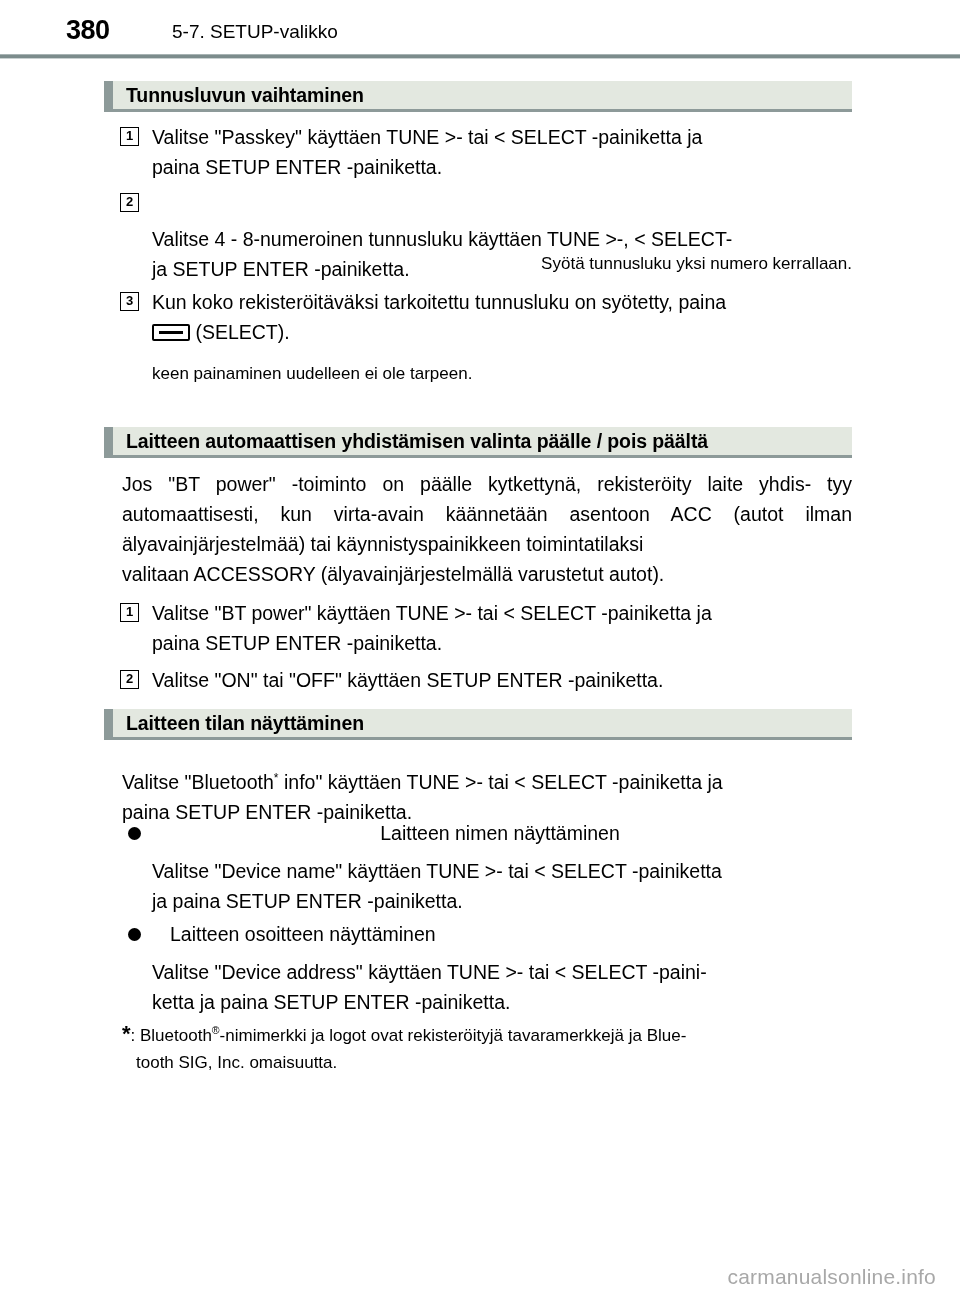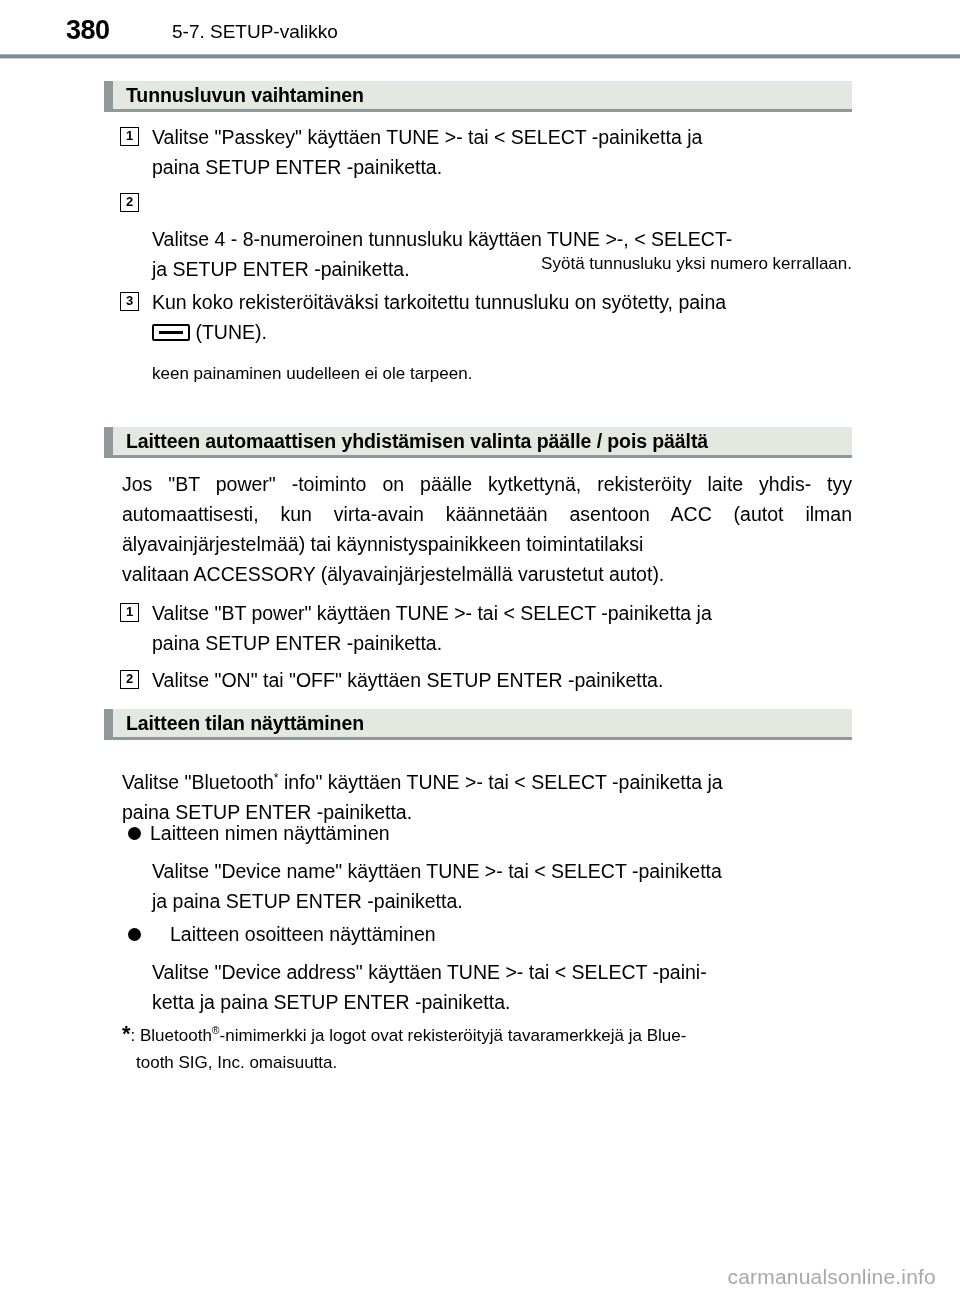--- a/index.html
+++ b/index.html
@@ -211,21 +211,21 @@
     <span>Valitse 4 - 8-numeroinen tunnusluku käyttäen TUNE &gt;-, &lt; SELECT-</span>
     <span class="lastline">ja SETUP ENTER -painiketta.</span>
   </div>
   <div class="para small" style="left:152px; top:250px; width:700px;text-align:right;">Syötä tunnusluku yksi numero kerrallaan.</div>
 
   <div class="step-num" style="left:120px; top:292px;">3</div>
   <div class="para justify" style="left:152px; top:287px; width:700px;">
     <span>Kun koko rekisteröitäväksi tarkoitettu tunnusluku on syötetty, paina</span>
     <span class="lastline">
       <span class="enter-key block"></span>
-      <span>(TUNE).</span>
+      <span>(SELECT).</span>
     </span>
   </div>
 
   <div class="para small justify" style="left:152px; top:360px; width:700px;">
     <span class="lastline">keen painaminen uudelleen ei ole tarpeen.</span>
   </div>
 
   <div class="section-bar" style="top:427px;">
     <div class="accent"></div>
     <div class="section-title">Laitteen automaattisen yhdistämisen valinta päälle / pois päältä</div>
@@ -251,21 +251,21 @@
     <div class="accent"></div>
     <div class="section-title">Laitteen tilan näyttäminen</div>
   </div>
 
   <div class="para" style="left:122px; top:767px; width:740px;">
     <span><span>Valitse "Bluetooth</span><sup class="reg">*</sup><span> info" käyttäen TUNE &gt;- tai &lt; SELECT -painiketta ja</span></span>
     <span style="display:block;">paina SETUP ENTER -painiketta.</span>
   </div>
 
   <div class="bullet-dot" style="left:128px; top:827px;"></div>
-  <div class="para" style="left:150px; top:818px; width:700px;">Laitteen nimen näyttäminen</div>
+  <div class="para" style="left:150px; top:818px; width:700px;text-align:center;">Laitteen nimen näyttäminen</div>
   <div class="para justify" style="left:152px; top:856px; width:700px;">
     <span>Valitse "Device name" käyttäen TUNE &gt;- tai &lt; SELECT -painiketta</span>
     <span class="lastline">ja paina SETUP ENTER -painiketta.</span>
   </div>
 
   <div class="bullet-dot" style="left:128px; top:928px;"></div>
   <div class="para" style="left:150px; top:919px; width:700px;margin-left:20px;">Laitteen osoitteen näyttäminen</div>
   <div class="para justify" style="left:152px; top:957px; width:700px;">
     <span>Valitse "Device address" käyttäen TUNE &gt;- tai &lt; SELECT -paini-</span>
     <span class="lastline">ketta ja paina SETUP ENTER -painiketta.</span>

